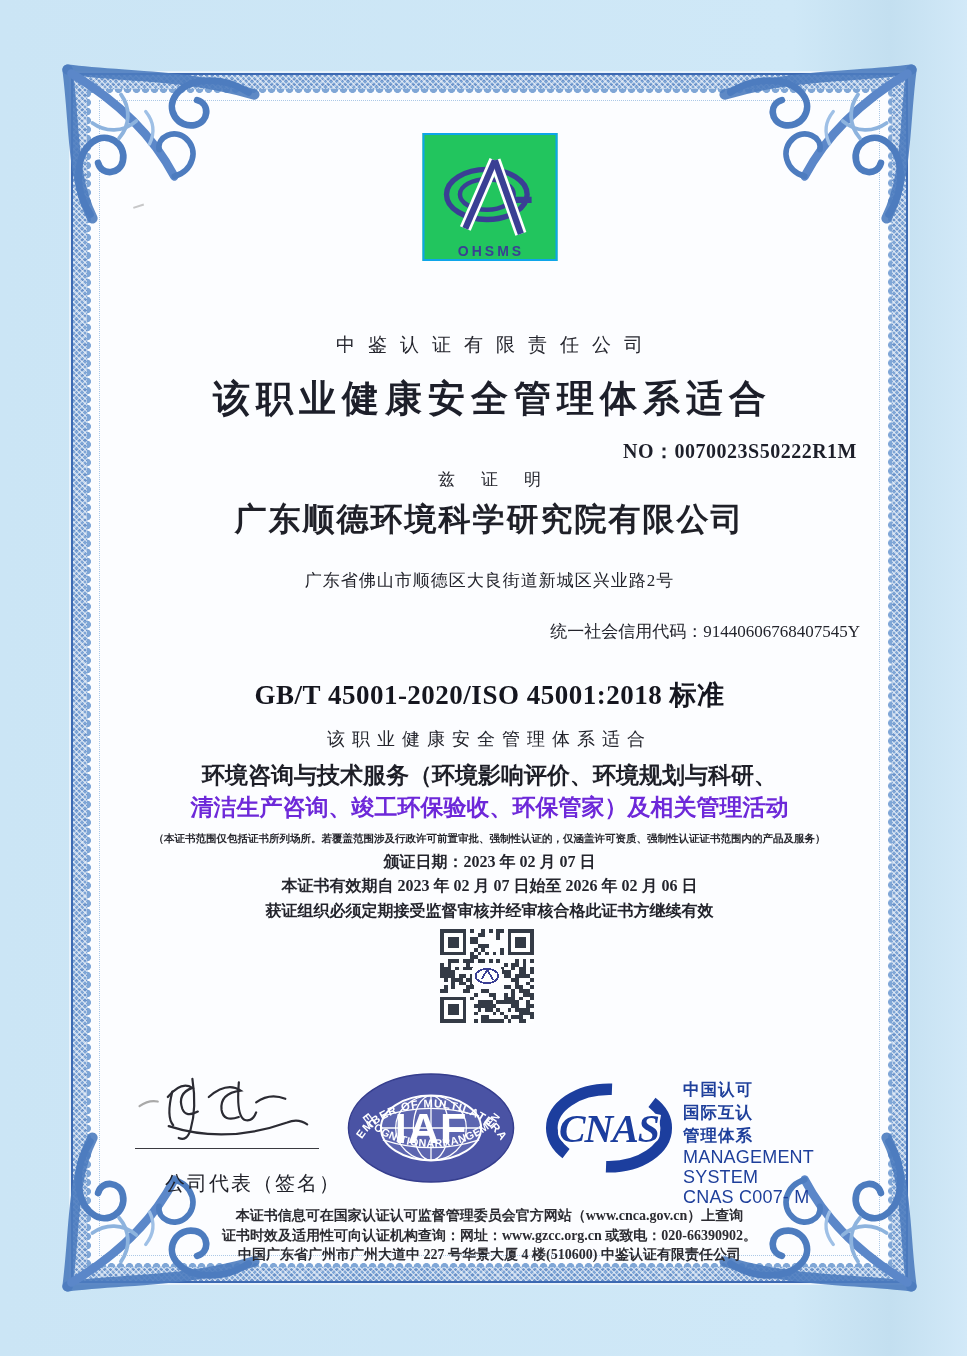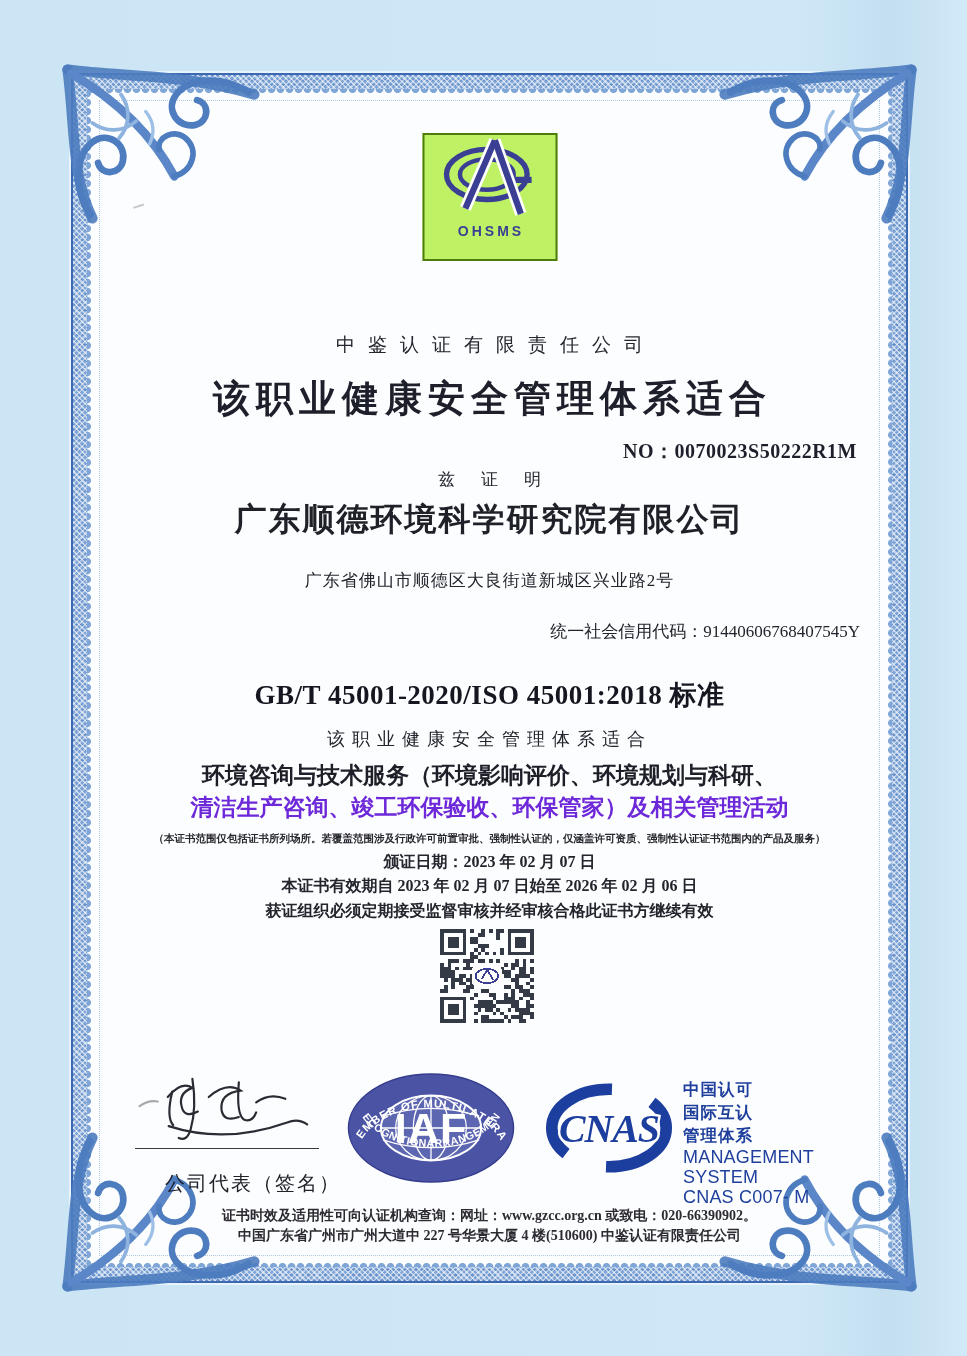--- a/index.html
+++ b/index.html
@@ -45,22 +45,22 @@
   .corner.bl{left:60px;bottom:62px;transform:scaleY(-1);}
   .corner.br{right:48px;bottom:62px;transform:scale(-1,-1);}
   .speck{position:absolute;left:134px;top:205px;width:11px;height:6px;
     border-top:2px solid #9a9a9a;transform:rotate(-18deg);opacity:.55;}
   
   .content{position:absolute;left:87px;top:0;right:75px;bottom:0;}
   .cline{position:absolute;left:0;right:0;text-align:center;white-space:nowrap;}
   .rline{position:absolute;left:0;right:0;text-align:right;white-space:nowrap;}
 
   .logo-box{position:absolute;left:50%;top:133px;transform:translateX(-50%);
-    width:131px;height:124px;border:2px solid #4d7c0f;background:#bef264;
-    display:flex;flex-direction:column;align-items:center;justify-content:flex-start;}
+    width:131px;height:124px;border:2px solid #0ea5e9;background:#22c55e;
+    display:flex;flex-direction:column;align-items:center;justify-content:flex-end;}
   .logo-caption{font-family:"Liberation Sans",sans-serif;font-size:14px;font-weight:700;
     color:#3a3f94;letter-spacing:3px;margin-top:2px;text-indent:3px;}
 
   .issuer{top:332px;font-size:19px;letter-spacing:13px;text-indent:13px;color:#25262e;}
   .cert-title{top:374px;font-size:37px;font-weight:700;letter-spacing:6px;text-indent:6px;color:#1d1f2a;}
   .cert-no{top:438px;font-size:20px;font-weight:700;padding-right:35px;letter-spacing:.5px;color:#1d1f2a;}
   .certify{top:468px;font-size:17px;letter-spacing:26px;text-indent:26px;}
   .company{top:498px;font-size:32px;font-weight:600;letter-spacing:2px;color:#1f2028;}
   .address{top:569px;font-size:17px;letter-spacing:1px;}
   .credit-code{top:620px;font-size:17px;padding-right:32px;}
@@ -420,17 +420,18 @@
 
   <div class="cnas-text">
     <div class="cjk">中国认可</div>
     <div class="cjk">国际互认</div>
     <div class="cjk">管理体系</div>
     <div class="lat">MANAGEMENT SYSTEM</div>
     <div class="lat">CNAS C007- M</div>
   </div>
 
   <div class="footer-notes">
+    <div class="footer-note">本证书信息可在国家认证认可监督管理委员会官方网站（www.cnca.gov.cn）上查询</div>
     <div class="footer-note">证书时效及适用性可向认证机构查询：网址：www.gzcc.org.cn  或致电：020-66390902。</div>
     <div class="footer-note">中国广东省广州市广州大道中 227 号华景大厦 4 楼(510600)  中鉴认证有限责任公司</div>
   </div>
 
 </div>
 
 </body></html>

